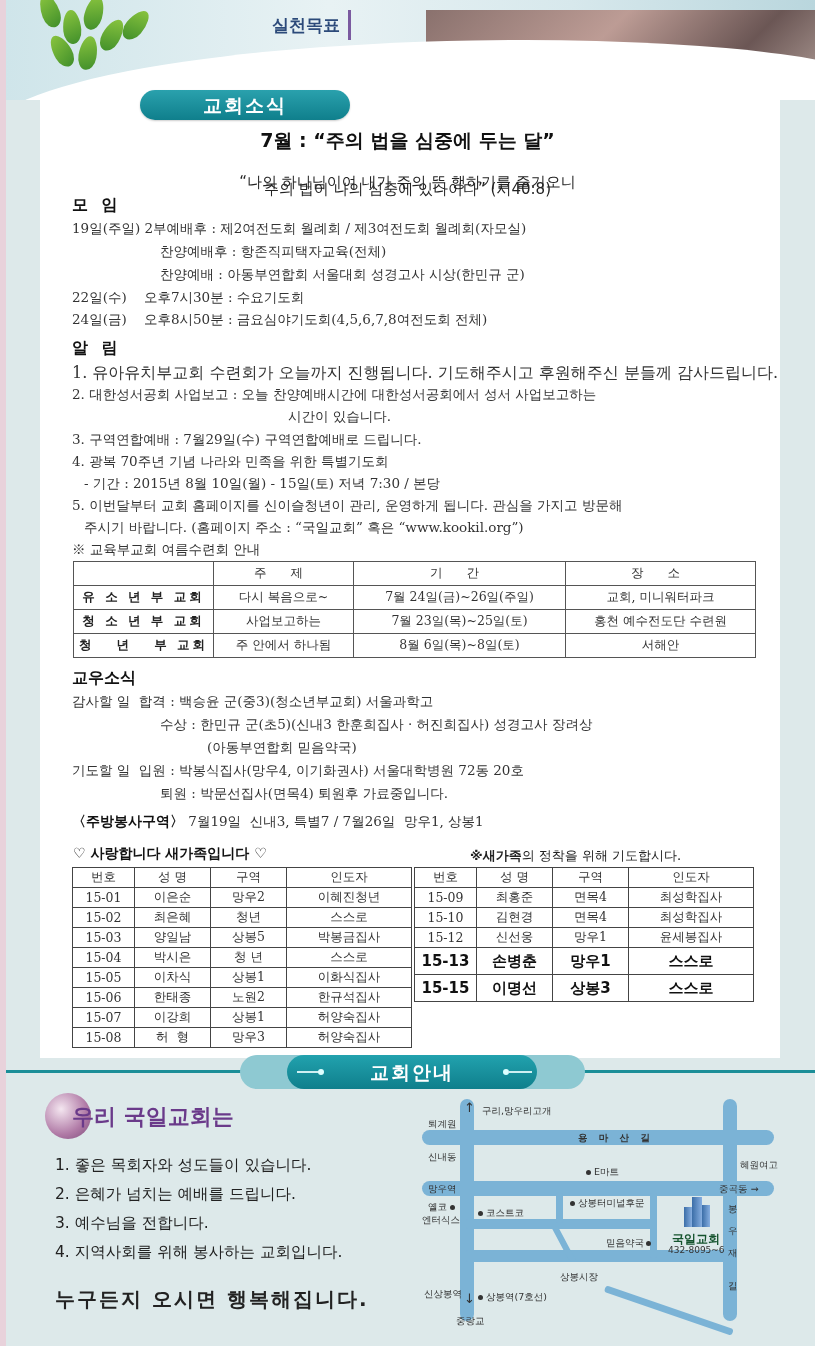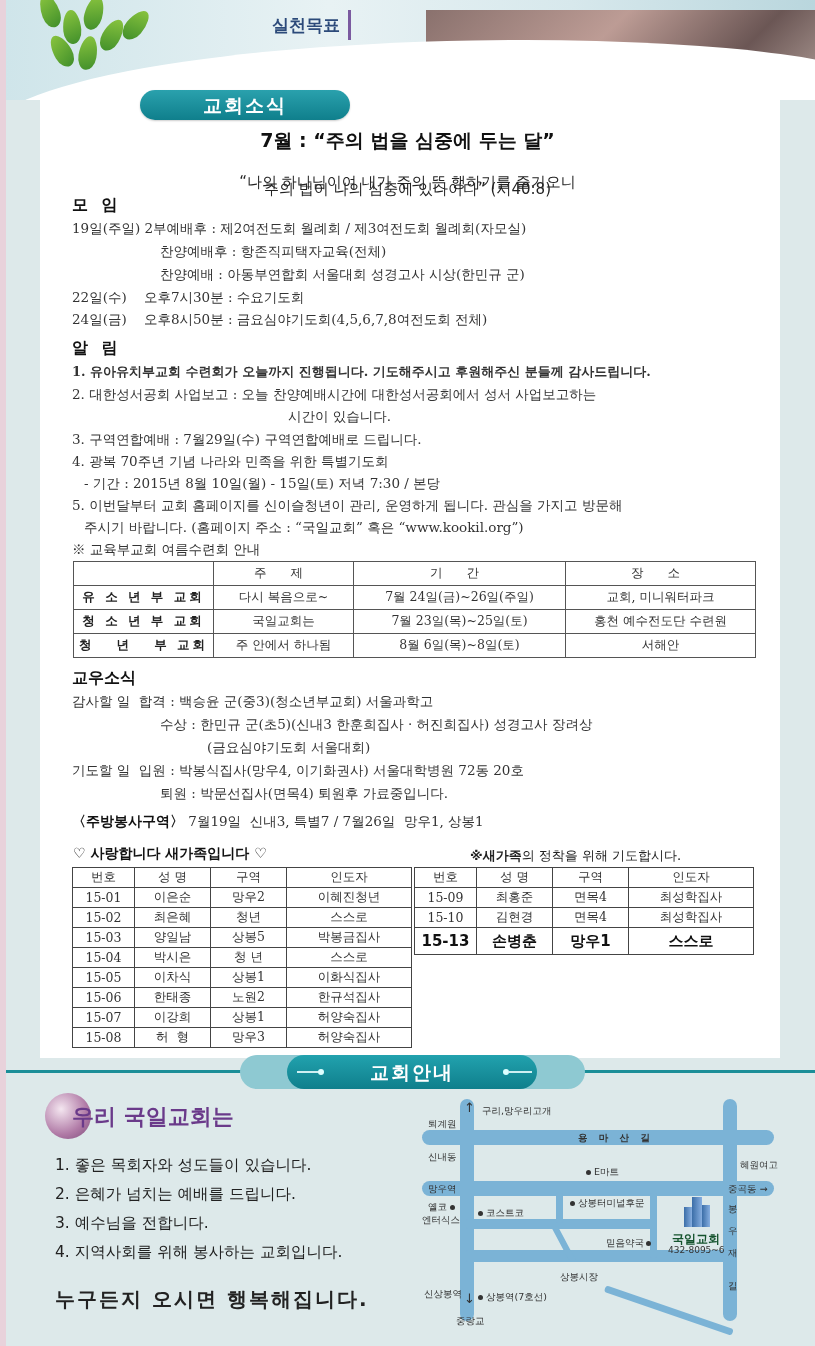--- a/index.html
+++ b/index.html
@@ -76,21 +76,21 @@
 <div class="verse" style="top:180px;">주의 법이 나의 심중에 있나이다” (시40:8)</div>
 
 <div class="h-sec" style="left:72px;top:195px;">모 임</div>
 <div class="line" style="left:72px;top:220px;text-align:right;">19일(주일) 2부예배후 : 제2여전도회 월례회 / 제3여전도회 월례회(자모실)</div>
 <div class="line" style="left:160px;top:243px;">찬양예배후 : 항존직피택자교육(전체)</div>
 <div class="line" style="left:160px;top:266px;">찬양예배 : 아동부연합회 서울대회 성경고사 시상(한민규 군)</div>
 <div class="line" style="left:72px;top:289px;white-space:pre;">22일(수)    오후7시30분 : 수요기도회</div>
 <div class="line" style="left:72px;top:311px;white-space:pre;">24일(금)    오후8시50분 : 금요심야기도회(4,5,6,7,8여전도회 전체)</div>
 
 <div class="h-sec" style="left:72px;top:338px;">알 림</div>
-<div class="line" style="left:72px;top:363px;font-size:13px;font-weight:bold;">1. 유아유치부교회 수련회가 오늘까지 진행됩니다. 기도해주시고 후원해주신 분들께 감사드립니다.</div>
+<div class="line" style="left:72px;top:363px;font-size:16px;">1. 유아유치부교회 수련회가 오늘까지 진행됩니다. 기도해주시고 후원해주신 분들께 감사드립니다.</div>
 <div class="line" style="left:72px;top:386px;">2. 대한성서공회 사업보고 : 오늘 찬양예배시간에 대한성서공회에서 성서 사업보고하는</div>
 <div class="line" style="left:288px;top:408px;">시간이 있습니다.</div>
 <div class="line" style="left:72px;top:431px;">3. 구역연합예배 : 7월29일(수) 구역연합예배로 드립니다.</div>
 <div class="line" style="left:72px;top:453px;">4. 광복 70주년 기념 나라와 민족을 위한 특별기도회</div>
 <div class="line" style="left:84px;top:475px;">- 기간 : 2015년 8월 10일(월) - 15일(토) 저녁 7:30 / 본당</div>
 <div class="line" style="left:72px;top:497px;">5. 이번달부터 교회 홈페이지를 신이슬청년이 관리, 운영하게 됩니다. 관심을 가지고 방문해</div>
 <div class="line" style="left:84px;top:519px;">주시기 바랍니다. (홈페이지 주소 : “국일교회” 혹은 “www.kookil.org”)</div>
 <div class="line" style="left:72px;top:541px;">※ 교육부교회 여름수련회 안내</div>
 
 <table class="camp-table">
@@ -102,37 +102,37 @@
     <th style="letter-spacing:10px;">장 소</th>
   </tr>
   <tr>
     <td class="dept">유 소 년 부 교회</td>
     <td>다시 복음으로~</td>
     <td>7월 24일(금)~26일(주일)</td>
     <td>교회, 미니워터파크</td>
   </tr>
   <tr>
     <td class="dept">청 소 년 부 교회</td>
-    <td>국일교회는</td>
+    <td>사업보고하는</td>
     <td>7월 23일(목)~25일(토)</td>
     <td>홍천 예수전도단 수련원</td>
   </tr>
   <tr>
     <td class="dept" style="white-space:pre;">청   년   부 교회</td>
     <td>주 안에서 하나됨</td>
     <td>8월 6일(목)~8일(토)</td>
     <td>서해안</td>
   </tr>
 </tbody>
   </table>
 
 <div class="h-sec" style="left:72px;top:668px;letter-spacing:0;">교우소식</div>
 <div class="line" style="left:72px;top:693px;white-space:pre;">감사할 일  합격 : 백승윤 군(중3)(청소년부교회) 서울과학고</div>
 <div class="line" style="left:160px;top:716px;">수상 : 한민규 군(초5)(신내3 한훈희집사 · 허진희집사) 성경고사 장려상</div>
-<div class="line" style="left:207px;top:739px;">(금요심야기도회 서울대회)</div>
+<div class="line" style="left:207px;top:739px;">(아동부연합회 믿음약국)</div>
 <div class="line" style="left:72px;top:762px;white-space:pre;">기도할 일  입원 : 박봉식집사(망우4, 이기화권사) 서울대학병원 72동 20호</div>
 <div class="line" style="left:160px;top:785px;">퇴원 : 박문선집사(면목4) 퇴원후 가료중입니다.</div>
 <div class="line" style="left:72px;top:813px;">
   <span style="font-family:'DejaVu Sans',sans-serif;font-weight:bold;color:#111;font-size:14px;">〈주방봉사구역〉</span>
   <span style="white-space:pre;">7월19일  신내3, 특별7 / 7월26일  망우1, 상봉1</span>
 </div>
 
 <div class="fam-heading">♡ 사랑합니다 새가족입니다 ♡</div>
 <div class="fam-note">
   <b>※새가족</b><span>의 정착을 위해 기도합시다.</span>
@@ -210,24 +210,36 @@
         <td>최홍준</td>
         <td>면목4</td>
         <td>최성학집사</td>
       </tr>
   <tr>
         <td>15-10</td>
         <td>김현경</td>
         <td>면목4</td>
         <td>최성학집사</td>
       </tr>
+  <tr>
+        <td>15-12</td>
+        <td>신선웅</td>
+        <td>망우1</td>
+        <td>윤세봉집사</td>
+      </tr>
   <tr class="big">
         <td>15-13</td>
         <td>손병춘</td>
         <td>망우1</td>
+        <td>스스로</td>
+      </tr>
+  <tr class="big">
+        <td>15-15</td>
+        <td>이명선</td>
+        <td>상봉3</td>
         <td>스스로</td>
       </tr>
 </tbody>
   </table>
 
 <div class="divider-line"></div>
 <div class="pill2-outer"></div>
 <div class="pill2-inner">교회안내</div>
 <div class="pill2-stroke" style="left:297px;"></div>
 <div class="pill2-dot" style="left:318px;"></div>
@@ -256,21 +268,21 @@
   <div class="road" style="left:195px;top:200px;width:135px;height:7px;border-radius:3px;transform:rotate(19deg);transform-origin:left center;"></div>
 
   <div class="lbl" style="left:54px;top:15px;font-size:13px;">↑</div>
   <div class="lbl" style="left:72px;top:20px;">구리,망우리고개</div>
   <div class="lbl" style="left:18px;top:33px;">퇴계원</div>
   <div class="lbl b" style="left:168px;top:47px;letter-spacing:4px;text-align:center;">용 마 산 길</div>
   <div class="lbl" style="left:18px;top:66px;">신내동</div>
   <div class="lbl" style="left:330px;top:74px;">혜원여고</div>
   <div class="lbl" style="left:176px;top:81px;"><span class="dot"></span><span>E마트</span></div>
   <div class="lbl" style="left:18px;top:98px;">망우역</div>
-  <div class="lbl" style="left:318px;top:98px;text-align:right;"><span>중곡동</span> <span>→</span></div>
+  <div class="lbl" style="left:309px;top:98px;text-align:right;"><span>중곡동</span> <span>→</span></div>
   <div class="lbl" style="left:18px;top:116px;"><span>옐코</span> <span class="dot"></span></div>
   <div class="lbl" style="left:12px;top:129px;">엔터식스</div>
   <div class="lbl" style="left:68px;top:122px;"><span class="dot"></span><span>코스트코</span></div>
   <div class="lbl" style="left:160px;top:112px;"><span class="dot"></span><span>상봉터미널후문</span></div>
 
   <div style="position:absolute;left:272px;top:112px;width:30px;height:30px;">
     <div style="position:absolute;left:10px;top:0;width:10px;height:30px;background:linear-gradient(90deg,#3b6ea8,#86aee0);"></div>
     <div style="position:absolute;left:2px;top:10px;width:8px;height:20px;background:linear-gradient(90deg,#3b6ea8,#86aee0);"></div>
     <div style="position:absolute;left:20px;top:8px;width:8px;height:22px;background:linear-gradient(90deg,#3b6ea8,#86aee0);"></div>
   </div>

